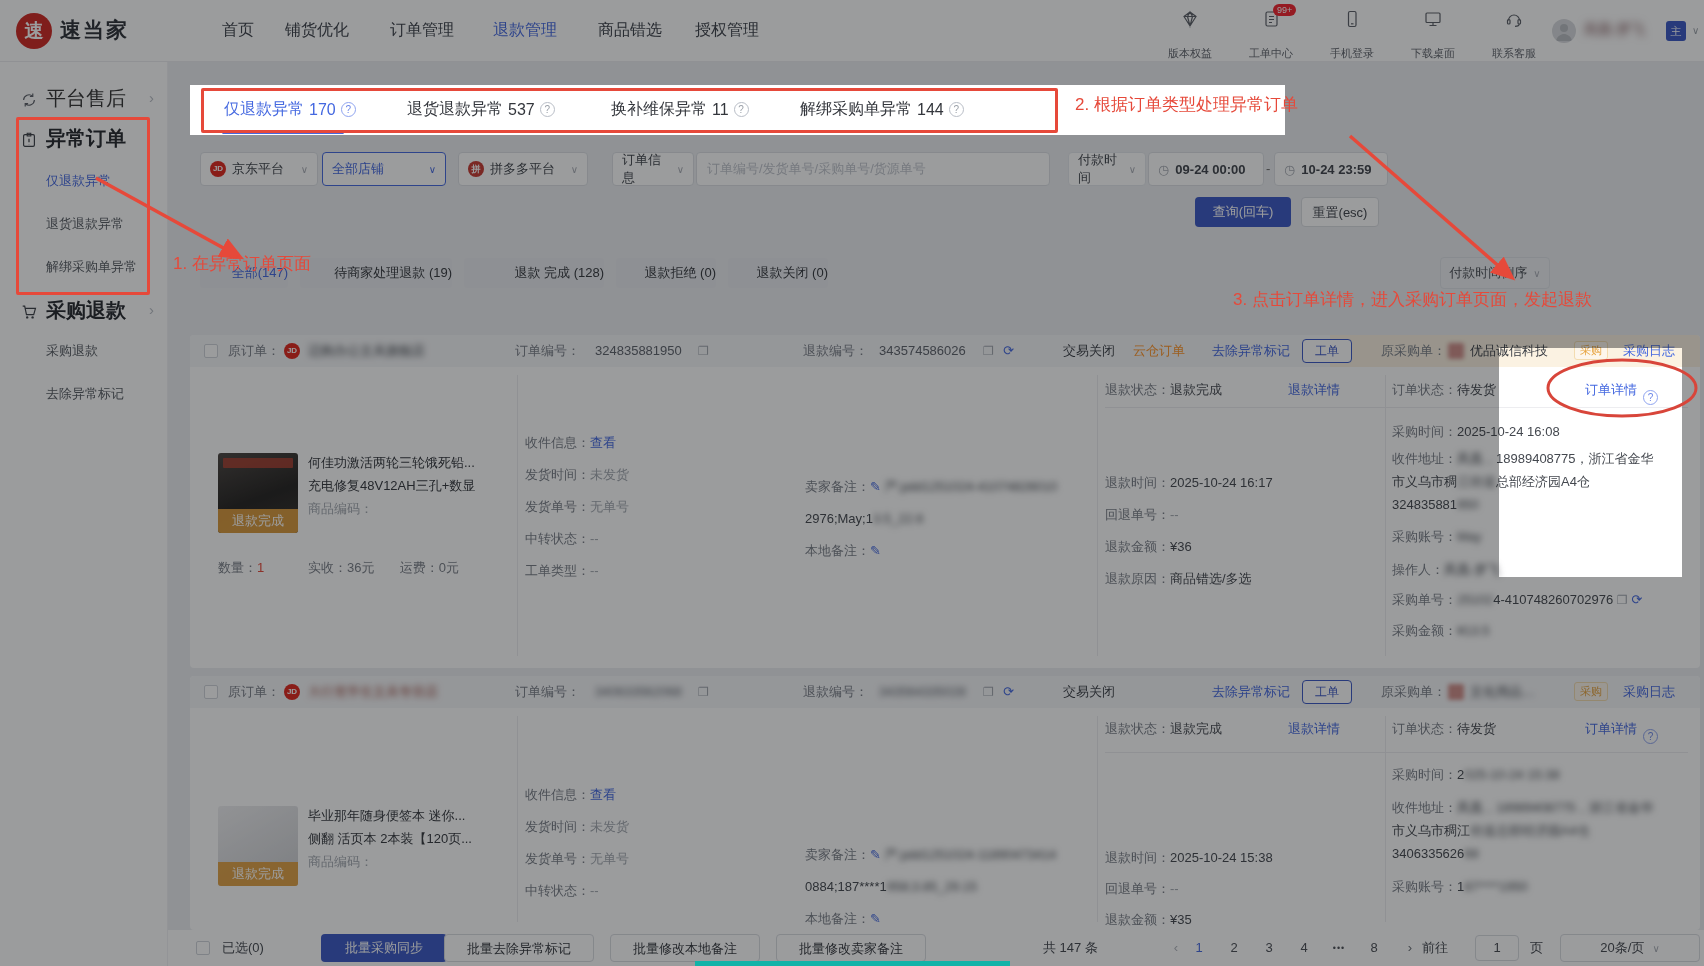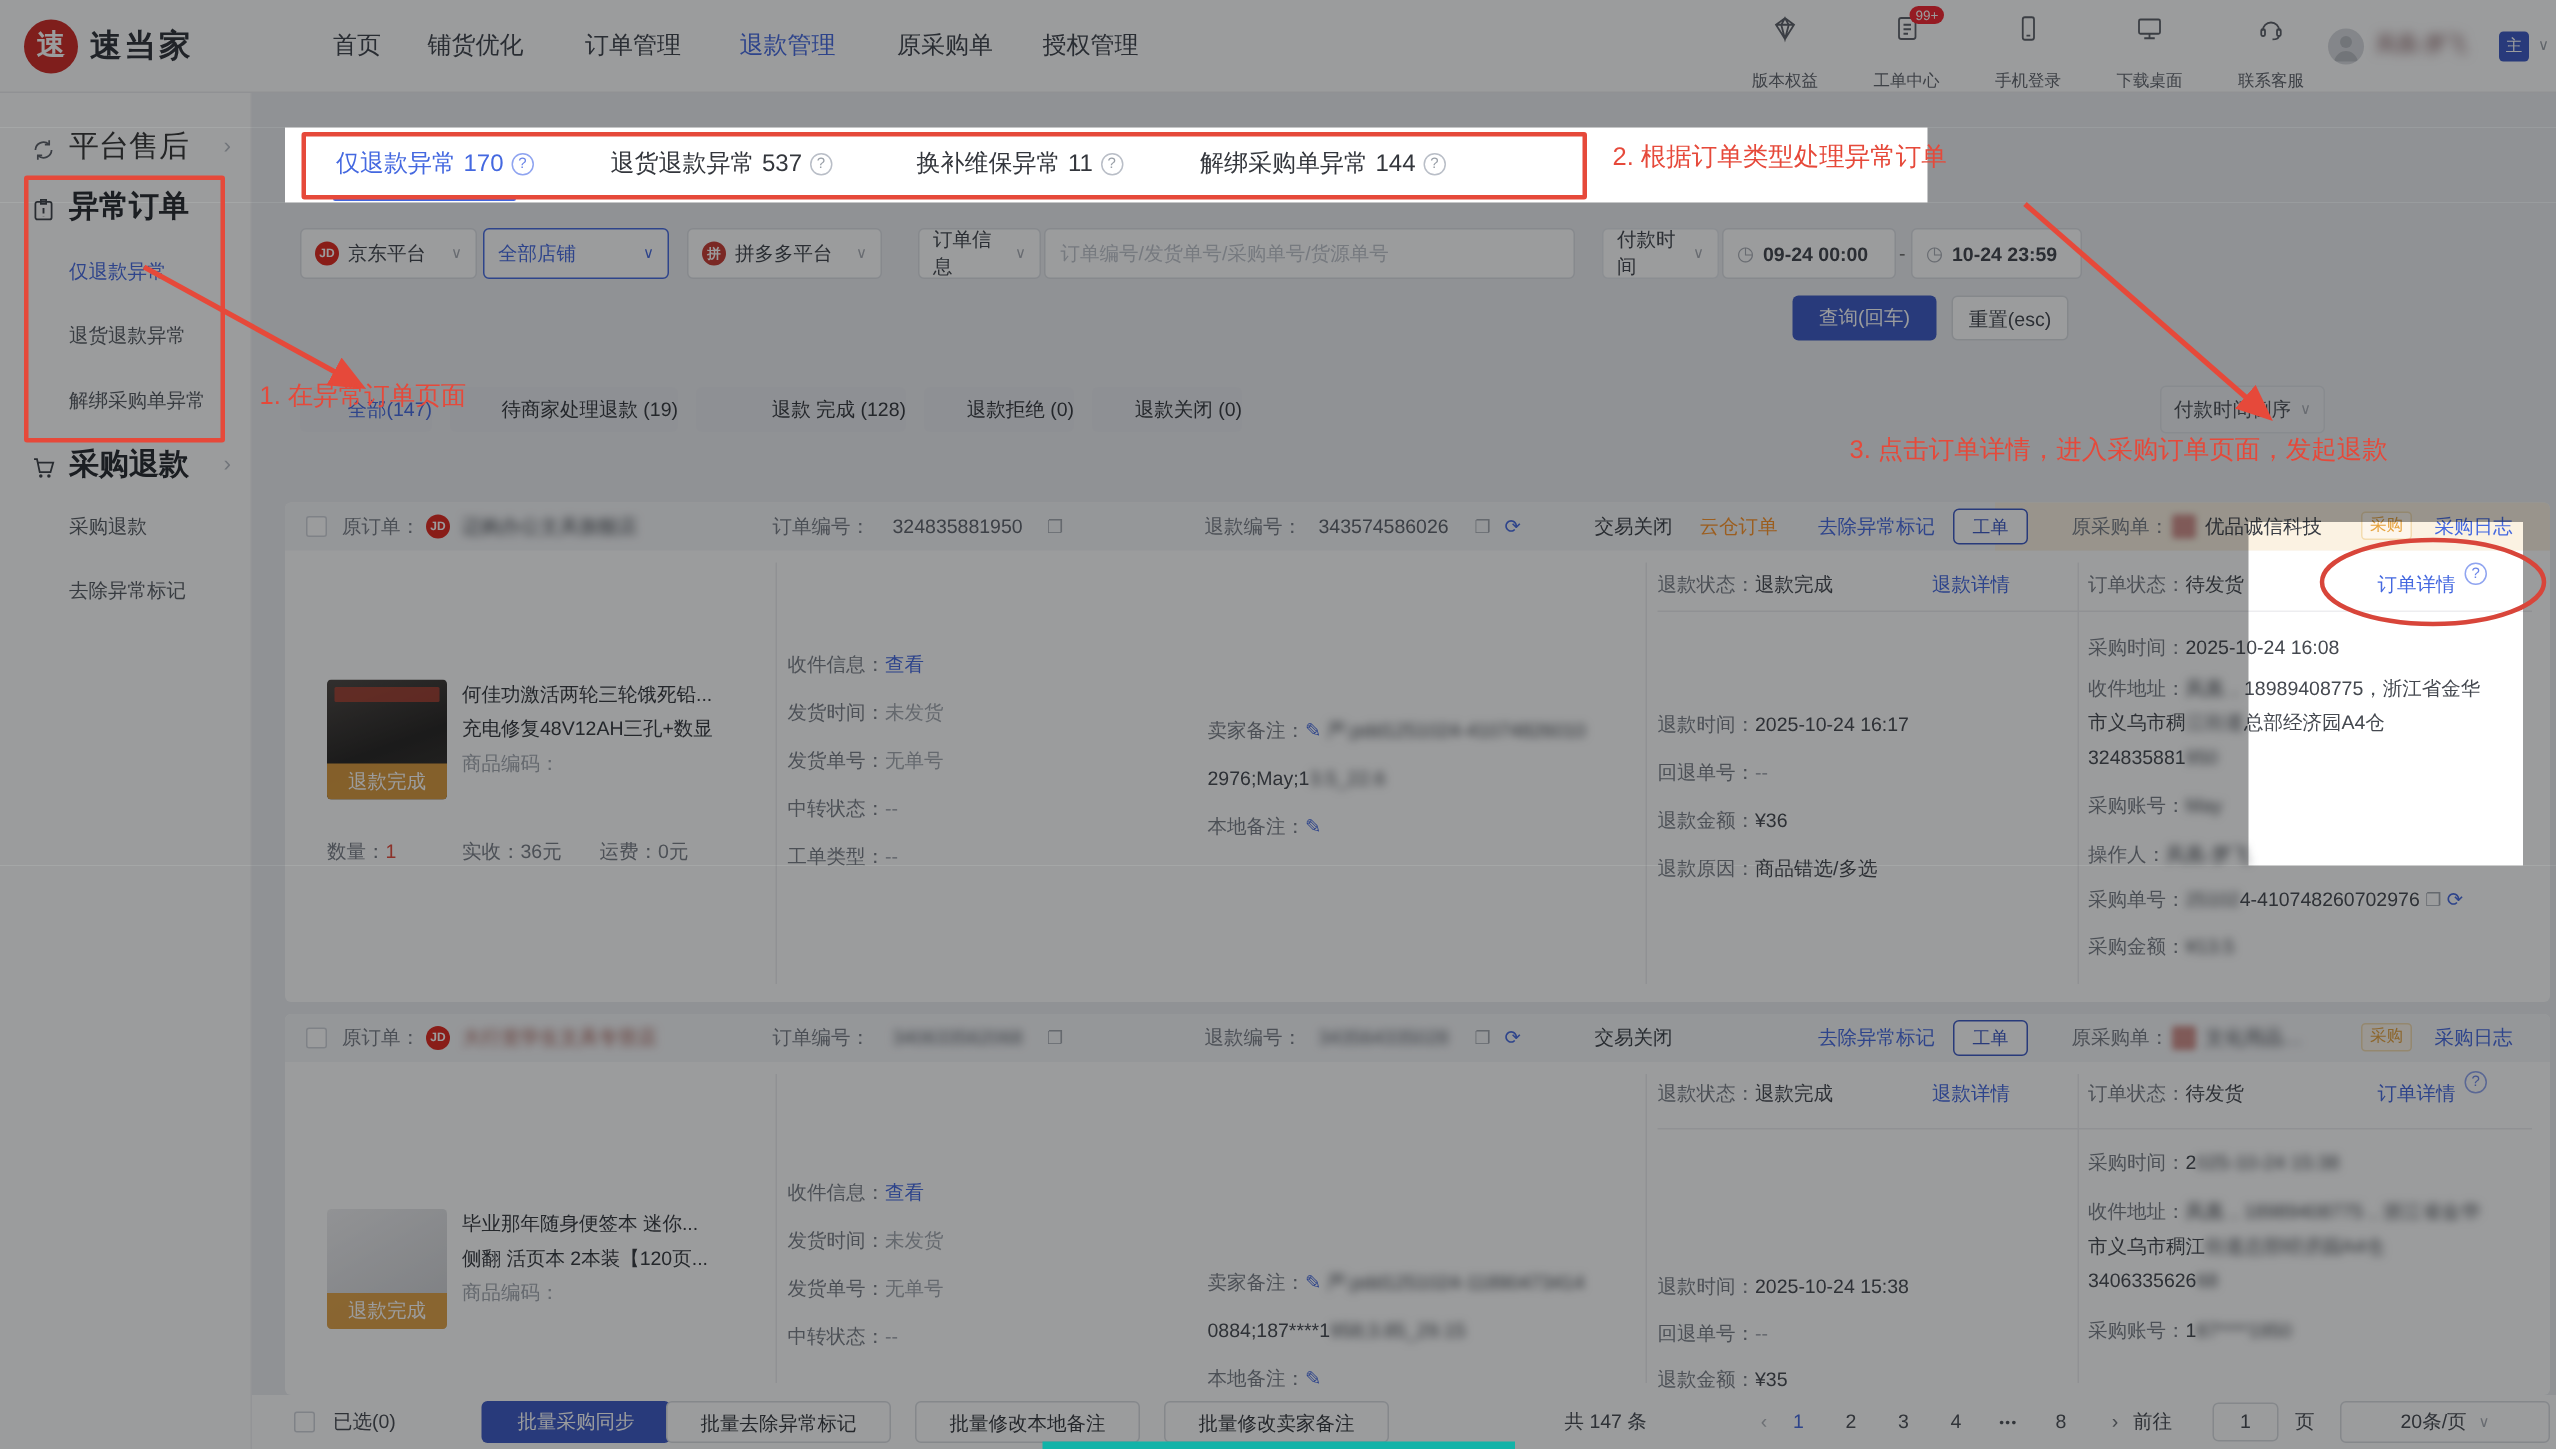--- a/index.html
+++ b/index.html
@@ -1,19 +1,19 @@
 <!DOCTYPE html>
 <html><head>
 <meta charset="utf-8">
 <style>
 *{margin:0;padding:0;box-sizing:border-box}
 html,body{width:1704px;height:966px}
 body{position:relative;overflow:hidden;background:#eceef1;font-family:"Liberation Sans","DejaVu Sans",sans-serif;font-size:13px;color:#44484f}
 .abs{position:absolute}
-.flex{display:flex;align-items:flex-start}
+.flex{display:flex;align-items:flex-end}
 
 #topbar{position:absolute;left:0;top:0;width:1704px;height:62px;background:#fff;border-bottom:1px solid #ededf0}
 .logo-c{position:absolute;left:16px;top:13px;width:36px;height:36px;border-radius:50%;background:#cf2621;color:#fff;font-size:19px;font-weight:bold;text-align:center;line-height:36px}
 .brand{position:absolute;left:60px;top:16px;font-size:21px;font-weight:bold;color:#2b2f36;letter-spacing:2px}
 .nav-item{position:absolute;top:20px;font-size:16px;color:#3c4049;cursor:pointer}
 .nav-item.on{color:#4468e0}
 .util{position:absolute;top:9px;width:72px;text-align:center}
 .util .lab{font-size:11px;color:#60646c;margin-top:14px}
 .uico{position:relative;display:inline-block;height:22px}
 .badge99{position:absolute;top:-5px;left:12px;background:#f5222d;color:#fff;font-size:9px;border-radius:8px;padding:1px 4px;line-height:10px;white-space:nowrap}
@@ -105,21 +105,21 @@
 </head>
 <body>
 
 <div id="topbar">
   <div class="logo-c">速</div>
   <div class="brand">速当家</div>
   <div class="nav-item" style="left:222px">首页</div>
   <div class="nav-item" style="left:285px">铺货优化</div>
   <div class="nav-item" style="left:390px">订单管理</div>
   <div class="nav-item on" style="left:493px">退款管理</div>
-  <div class="nav-item" style="left:598px">原采购单</div>
+  <div class="nav-item" style="left:598px">商品错选</div>
   <div class="nav-item" style="left:695px">授权管理</div>
 
   <div class="util" style="left:1154px">
     <span class="uico"><svg width="20" height="20" viewBox="0 0 20 20">
           <path d="M4 7.5l6-4.5 6 4.5-6 9.5z M4 7.5h12 M10 3l-2.5 4.5L10 17l2.5-9.5z" fill="none" stroke="#5a5e66" stroke-width="1.2"></path>
         </svg></span>
     <div class="lab">版本权益</div>
   </div>
   <div class="util" style="left:1235px">
     <span class="uico"><svg width="20" height="20" viewBox="0 0 20 20">

